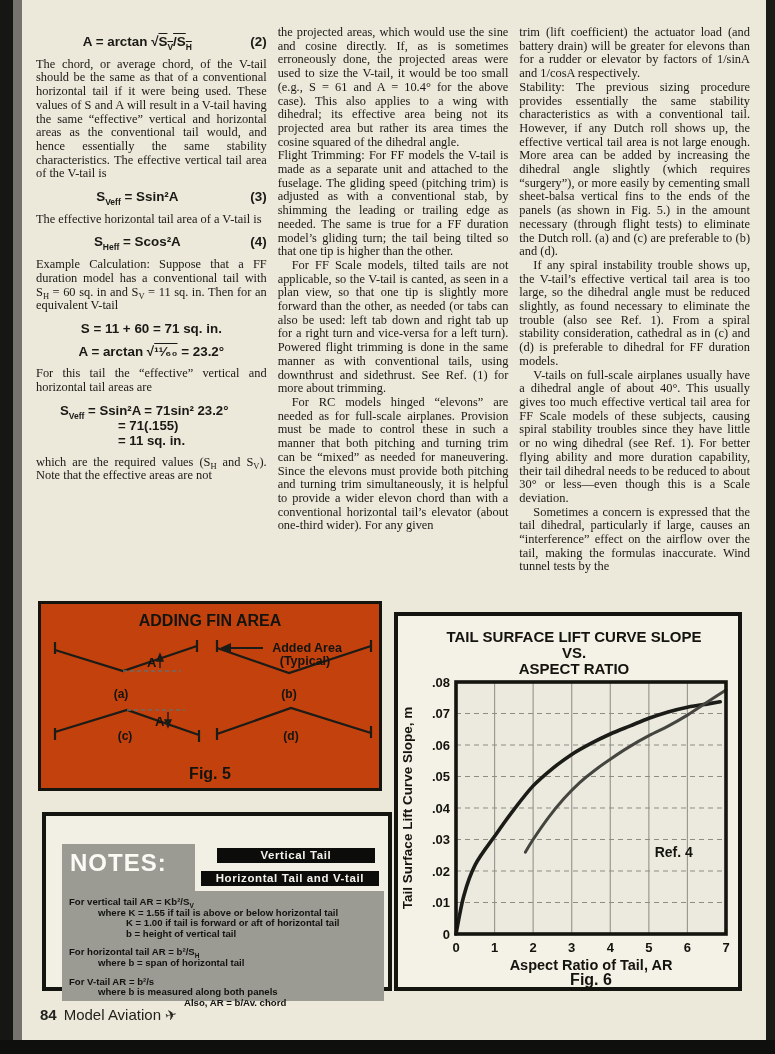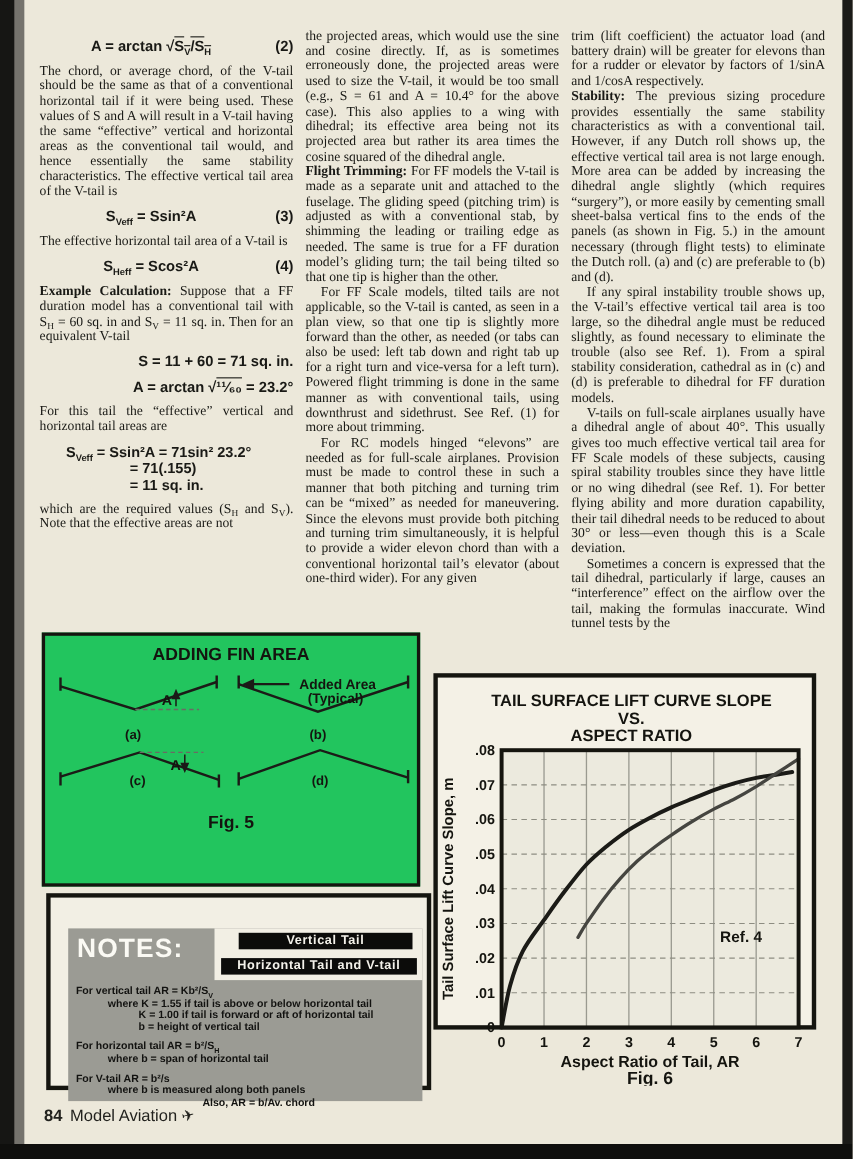--- a/index.html
+++ b/index.html
@@ -10,35 +10,35 @@
   .edge-gray-left{position:absolute;left:13px;top:0;width:9px;height:1040px;background:#75736d;}
   .edge-black-right{position:absolute;right:0;top:0;width:9px;height:1040px;background:#1b1b18;}
   .edge-black-bottom{position:absolute;left:0;top:1040px;width:775px;height:14px;background:#0f0f0d;}
 
   
   .cols{position:absolute;left:14px;top:26px;width:714px;height:580px;display:flex;gap:11px;overflow:hidden;color:#191915;}
   .col{width:231px;font-size:12.4px;line-height:13.7px;text-align:justify;}
   .col p{margin:0;}
   .gap-before{margin-top:12px;}
   .indent{text-indent:14px;}
-  .lead{font-weight:bold;}
+  .lead{font-weight:normal;}
   sub{font-size:8.5px;line-height:0;}
   .eq-row{display:flex;align-items:flex-end;font-family:"Liberation Sans",sans-serif;font-weight:bold;
           font-size:13.4px;margin:9px 0;text-align:left;}
   .eq-center{flex:1;text-align:center;}
   .eq-num{width:28px;text-align:right;}
   .eq-line{font-family:"Liberation Sans",sans-serif;font-weight:bold;font-size:13.4px;
-           text-align:right;margin:9px 0;}
+           text-align:center;margin:9px 0;}
   .rad{text-decoration:overline;}
   .calc{font-family:"Liberation Sans",sans-serif;font-weight:bold;font-size:13.2px;line-height:15px;
         margin:8px 0 8px 24px;text-align:left;}
   .calc .cont{padding-left:58px;}
 
   
-  .fig5{position:absolute;left:16px;top:575px;width:344px;height:231px;background:#22c55e;
+  .fig5{position:absolute;left:16px;top:601px;width:344px;height:190px;background:#c2410c;
         border:3px solid #15150f;box-sizing:border-box;}
   .fig5 svg{display:block;}
 
   
   .notes{position:absolute;left:20px;top:812px;width:350px;height:179px;background:#f2efe4;
          border:4px solid #15150f;box-sizing:border-box;}
   .notes-panel{position:absolute;left:16px;top:28px;width:322px;height:157px;background:#9b9b94;
                font-family:"Liberation Sans",sans-serif;}
   .notes-head{display:flex;align-items:stretch;}
   .notes-title{color:#fbfaf4;font-weight:bold;font-size:24px;letter-spacing:1px;padding:5px 4px 2px 8px;
@@ -49,21 +49,21 @@
   .bar-1{margin:0 4px 0 16px;}
   .notes-body{padding:6px 2px 0 7px;font-weight:bold;font-size:9.6px;line-height:10.6px;color:#121210;}
   .notes-body sub{font-size:6.5px;}
   .ngroup{margin-bottom:8px;}
   .nl-2{padding-left:29px;}
   .nl-3{padding-left:57px;}
   .nl-deep1{padding-left:100px;}
   .nl-deep2{padding-left:115px;}
 
   
-  .fig6{position:absolute;left:372px;top:612px;width:348px;height:324px;background:#f4f1e6;
+  .fig6{position:absolute;left:372px;top:612px;width:348px;height:379px;background:#f4f1e6;
         border:4px solid #15150f;box-sizing:border-box;}
   .fig6 svg{display:block;}
   .ct{font-family:"Liberation Sans",sans-serif;font-weight:bold;fill:#14140f;}
 
   
   .footer{position:absolute;left:18px;top:1006px;font-family:"Liberation Sans",sans-serif;
           font-size:15px;color:#22221e;}
   .footer .num{font-weight:bold;margin-right:7px;}
   .plane{display:inline-block;transform:rotate(-12deg);font-size:14px;margin-left:4px;}
 </style>

